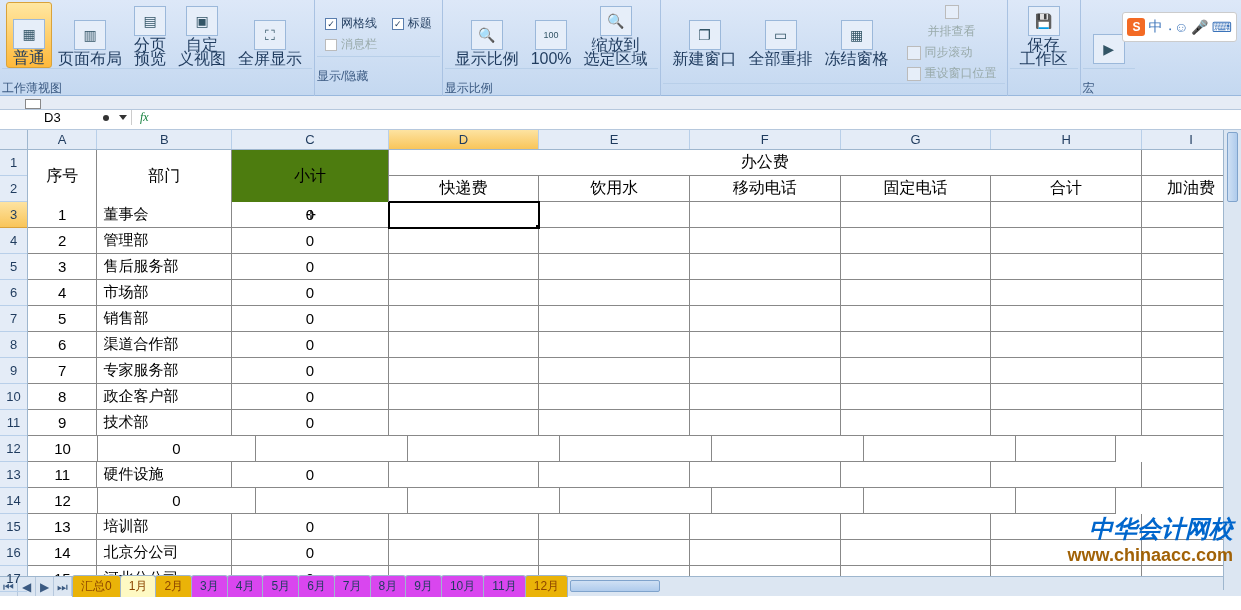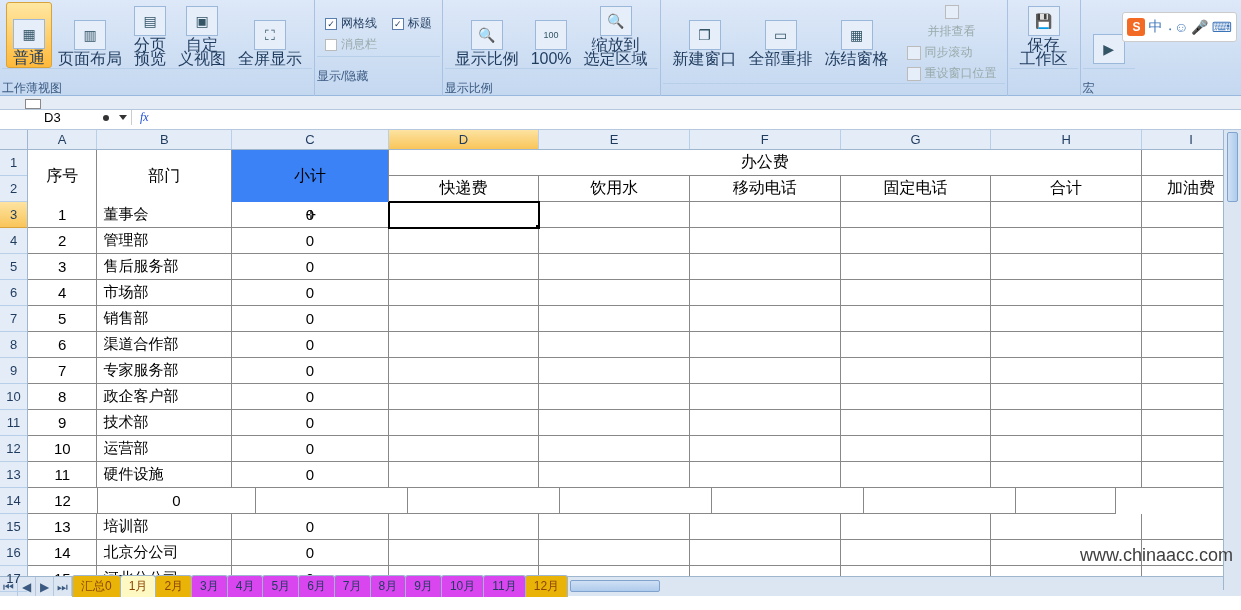--- a/index.html
+++ b/index.html
@@ -28,21 +28,21 @@
 .ruler { height: 14px; background: #E6ECF5; border-bottom: 1px solid #B6C8DD; position: relative; }
 .ruler::before { content:""; position:absolute; left:25px; top:3px; width:14px; height:8px; background:#fff; border:1px solid #888;}
 
 
 .fbar { display: flex; height: 20px; border-bottom: 1px solid #B6C8DD; background: #fff; align-items: flex-start; }
 .namebox { width: 132px; border-right: 1px solid #ccc; display: flex; align-items: center; position:relative; }
 .namebox input { border: none; width: 100%; padding-left: 44px; font-size: 13px; outline:none; }
 .namebox .dd { position:absolute; right:4px; top:5px; width:0;height:0;border-left:4px solid transparent;border-right:4px solid transparent;border-top:5px solid #333;}
 .namebox .dot { position:absolute; right:22px; top:5px; width:6px;height:6px; background:#333; border-radius:50%;}
 .fx-btns { display: flex; align-items: center; padding: 0 8px; color: #888; gap: 14px; }
-.fx-btns .fx { font-style: italic; font-family: serif; color:#1d4ed8; }
+.fx-btns .fx { font-style: italic; font-family: serif; color:#15803d; }
 .formula { flex:1; border:none; outline:none; padding-left:4px; }
 
 
 .grid-area { display: flex; height: 446px; position:relative; }
 .rowhdrs { width: 28px; background: #E4ECF7; border-right:1px solid #9EB6CE; }
 .corner { height: 20px; border-bottom:1px solid #9EB6CE; background:#E4ECF7; }
 .rowhdr { height: 26px; border-bottom: 1px solid #B8CFE9; text-align: center; color: #1F3B5E; font-size: 13px; display:flex; align-items:center; justify-content:center; cursor:pointer; }
 .rowhdr.sel { background: linear-gradient(#FDE3A1,#F9C55A); border-bottom:1px solid #D9A23A; }
 .cols { flex:1; overflow:hidden; }
 .colhdrs { display:flex; height:20px; background:#E4ECF7; border-bottom:1px solid #9EB6CE; }
@@ -70,21 +70,21 @@
 .tabs { display:flex; align-items:flex-end; }
 .tab { padding: 2px 8px; background:#d946ef; border:1px solid #9EB6CE; border-bottom:none; border-radius:3px 3px 0 0; margin-right:-1px; cursor:pointer; color:#1F3B5E; position:relative; top:1px;}
 .tab.active { background:#fef9c3; color:#8B4500; z-index:2; }
 .tab.fwd2 { background:#eab308; color:#8B4500;}
 .hscroll { flex:1; background:#DCE6F2; border-left:1px solid #9EB6CE; position:relative;}
 .hscroll .thumb{ position:absolute; left:2px; top:3px; height:12px; width:90px; background:linear-gradient(#CFE0F4,#AFCBEC); border:1px solid #7FA3CC; border-radius:2px;}
 
 
 .watermark { position:absolute; right:8px; bottom:44px; text-align:right; pointer-events:none; }
 .watermark .l1 { color:#0066CC; font-size:24px; font-weight:bold; font-style:italic; }
-.watermark .l2 { color:#404040; font-size:18px; font-weight:normal; }
+.watermark .l2 { color:#a16207; font-size:18px; font-weight:bold; }
 
 .vscroll { position:absolute; right:0; top:130px; width:18px; bottom:20px; background:#DCE6F2; border-left:1px solid #9EB6CE;}
 .vscroll .thumb{ position:absolute; top:2px; left:3px; width:11px; height:70px; background:linear-gradient(90deg,#CFE0F4,#AFCBEC); border:1px solid #7FA3CC; border-radius:2px;}
 </style>
 </head>
 <body>
 
 <div class="ribbon">
   <div class="ribbon-group">
     <div class="ribbon-top">
@@ -253,21 +253,21 @@
         <div class="colhdr w-E">E</div>
         <div class="colhdr w-F">F</div>
         <div class="colhdr w-G">G</div>
         <div class="colhdr w-H">H</div>
         <div class="colhdr w-I">I</div>
       </div>
     <div class="rows" id="rows">
         <div class="row row1">
           <div class="cell w-A hdr" style="height: 52px; margin-bottom: -26px; position: relative; z-index: 1; background: rgb(255, 255, 255);">序号</div>
           <div class="cell w-B hdr" style="height: 52px; margin-bottom: -26px; position: relative; z-index: 1; background: rgb(255, 255, 255);">部门</div>
-          <div class="cell w-C hdr" style="height: 52px; margin-bottom: -26px; position: relative; z-index: 1; background: #3b82f6;">小计</div>
+          <div class="cell w-C hdr" style="height: 52px; margin-bottom: -26px; position: relative; z-index: 1; background: #4d7c0f;">小计</div>
           <div class="cell hdr merged-office">办公费</div>
           <div class="cell w-I hdr"></div>
         </div>
         <div class="row">
           <div class="cell w-A hdr"></div>
           <div class="cell w-B hdr"></div>
           <div class="cell w-C hdr"></div>
           <div class="cell w-D hdr">快递费</div>
           <div class="cell w-E hdr">饮用水</div>
           <div class="cell w-F hdr">移动电话</div>
@@ -369,21 +369,20 @@
           <div class="cell w-C num">0</div>
           <div class="cell w-D"></div>
           <div class="cell w-E"></div>
           <div class="cell w-F"></div>
           <div class="cell w-G"></div>
           <div class="cell w-H"></div>
           <div class="cell w-I"></div>
         </div>
         <div class="row">
           <div class="cell w-A center">10</div>
-          <div class="cell w-B">运营部</div>
           <div class="cell w-C num">0</div>
           <div class="cell w-D"></div>
           <div class="cell w-E"></div>
           <div class="cell w-F"></div>
           <div class="cell w-G"></div>
           <div class="cell w-H"></div>
           <div class="cell w-I"></div>
         </div>
         <div class="row">
           <div class="cell w-A center">11</div>
@@ -469,14 +468,15 @@
   <div class="hscroll">
       <div class="thumb"></div>
     </div>
 </div>
 
 <div class="vscroll">
     <div class="thumb"></div>
   </div>
 
 <div class="watermark">
+  <div class="l1">中华会计网校</div>
   <div class="l2">www.chinaacc.com</div>
 </div>
 
 </body></html>

